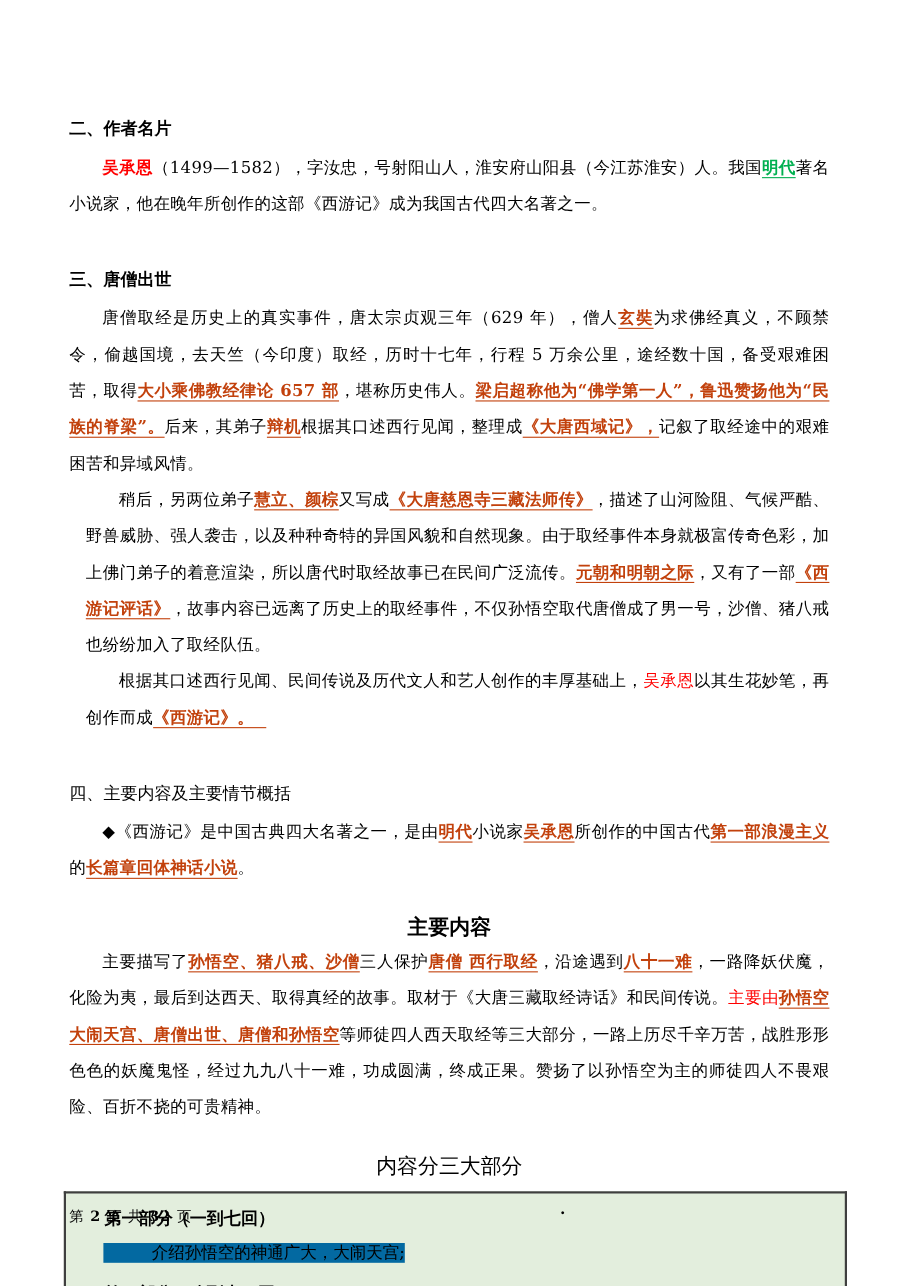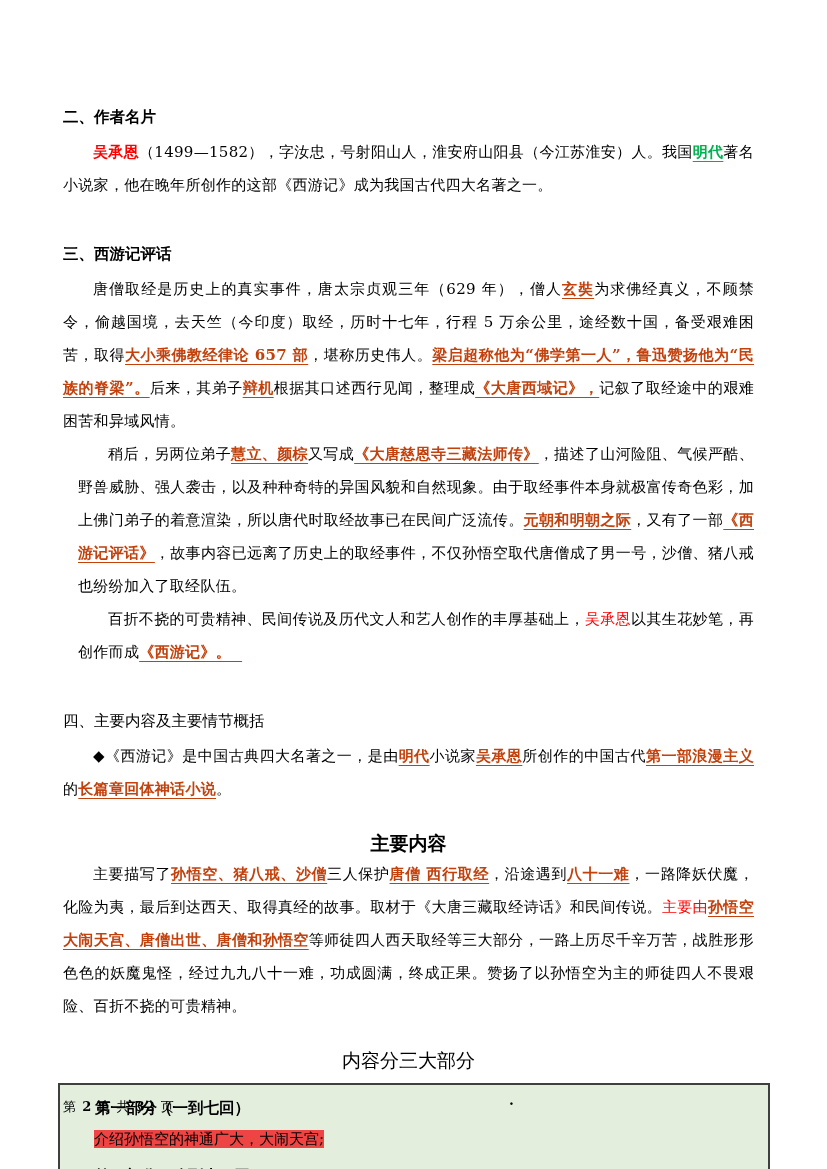--- a/index.html
+++ b/index.html
@@ -65,44 +65,44 @@
     text-align:justify;
   }
   .box-p:last-child{margin-bottom:0;}
 
   
   .rb {color:#ff0000;font-weight:bold;}
   .r  {color:#ff0000;}
   .rbu{color:#c2410c;font-weight:bold;text-decoration:underline;text-underline-offset:4px;}
   .gbu{color:#00b050;font-weight:bold;text-decoration:underline;text-underline-offset:4px;}
   .bold{font-weight:bold;}
-  .hl {background:#ef4444;}
+  .hl {background:#0369a1;padding-left:44px;}
 
   
   .footer{
     position:absolute;left:63px;top:1098px;
     font-size:13px;line-height:18px;
     letter-spacing:1px;
   }
   .footer-dot{
     position:absolute;left:509px;top:1092px;
     font-size:14px;font-weight:bold;
   }
 </style>
 </head>
 <body>
 
 <div class="page">
   <div class="content">
       <div class="h-sec h-b"><span>二、作者名片</span></div>
       <div class="para"><span class="rb">吴承恩</span><span>（1499—1582），字汝忠，号射阳山人，淮安府山阳县（今江苏淮安）人。我国</span><span class="gbu">明代</span><span>著名小说家，他在晚年所创作的这部《西游记》成为我国古代四大名著之一。</span></div>
-      <div class="h-sec h-b"><span>三、西游记评话</span></div>
+      <div class="h-sec h-b"><span>三、唐僧出世</span></div>
       <div class="para"><span>唐僧取经是历史上的真实事件，唐太宗贞观三年（629 年），僧人</span><span class="rbu">玄奘</span><span>为求佛经真义，不顾禁令，偷越国境，去天竺（今印度）取经，历时十七年，行程 5 万余公里，途经数十国，备受艰难困苦，取得</span><span class="rbu">大小乘佛教经律论 657 部</span><span>，堪称历史伟人。</span><span class="rbu">梁启超称他为“佛学第一人”，鲁迅赞扬他为“民族的脊梁”。</span><span>后来，其弟子</span><span class="rbu">辩机</span><span>根据其口述西行见闻，整理成</span><span class="rbu">《大唐西域记》，</span><span>记叙了取经途中的艰难困苦和异域风情。</span></div>
       <div class="para"><span>稍后，另两位弟子</span><span class="rbu">慧立、颜棕</span><span>又写成</span><span class="rbu">《大唐慈恩寺三藏法师传》</span><span>，描述了山河险阻、气候严酷、野兽威胁、强人袭击，以及种种奇特的异国风貌和自然现象。由于取经事件本身就极富传奇色彩，加上佛门弟子的着意渲染，所以唐代时取经故事已在民间广泛流传。</span><span class="rbu">元朝和明朝之际</span><span>，又有了一部</span><span class="rbu">《西游记评话》</span><span>，故事内容已远离了历史上的取经事件，不仅孙悟空取代唐僧成了男一号，沙僧、猪八戒也纷纷加入了取经队伍。</span></div>
-      <div class="para"><span>百折不挠的可贵精神、民间传说及历代文人和艺人创作的丰厚基础上，</span><span class="r">吴承恩</span><span>以其生花妙笔，再创作而成</span><span class="rbu">《西游记》。&nbsp;&nbsp;</span></div>
+      <div class="para"><span>根据其口述西行见闻、民间传说及历代文人和艺人创作的丰厚基础上，</span><span class="r">吴承恩</span><span>以其生花妙笔，再创作而成</span><span class="rbu">《西游记》。&nbsp;&nbsp;</span></div>
       <div class="h-sec"><span>四、主要内容及主要情节概括</span></div>
       <div class="para"><span>◆《西游记》是中国古典四大名著之一，是由</span><span class="rbu">明代</span><span>小说家</span><span class="rbu">吴承恩</span><span>所创作的中国古代</span><span class="rbu">第一部浪漫主义</span><span>的</span><span class="rbu">长篇章回体神话小说</span><span>。</span></div>
       <div class="center-h c-b"><span>主要内容</span></div>
       <div class="para"><span>主要描写了</span><span class="rbu">孙悟空、猪八戒、沙僧</span><span>三人保护</span><span class="rbu">唐僧 西行取经</span><span>，沿途遇到</span><span class="rbu">八十一难</span><span>，一路降妖伏魔，化险为夷，最后到达西天、取得真经的故事。取材于《大唐三藏取经诗话》和民间传说。</span><span class="r">主要由</span><span class="rbu">孙悟空大闹天宫、唐僧出世、唐僧和孙悟空</span><span>等师徒四人西天取经等三大部分，一路上历尽千辛万苦，战胜形形色色的妖魔鬼怪，经过九九八十一难，功成圆满，终成正果。赞扬了以孙悟空为主的师徒四人不畏艰险、百折不挠的可贵精神。</span></div>
       <div class="center-h"><span>内容分三大部分</span></div>
       <div class="box">
         <div class="box-h"><span>第一部分（一到七回）</span></div>
         <div class="box-p"><span class="hl">介绍孙悟空的神通广大，大闹天宫; </span></div>
         <div class="box-h"><span>第二部分（八到十二回）</span></div>
       </div>

